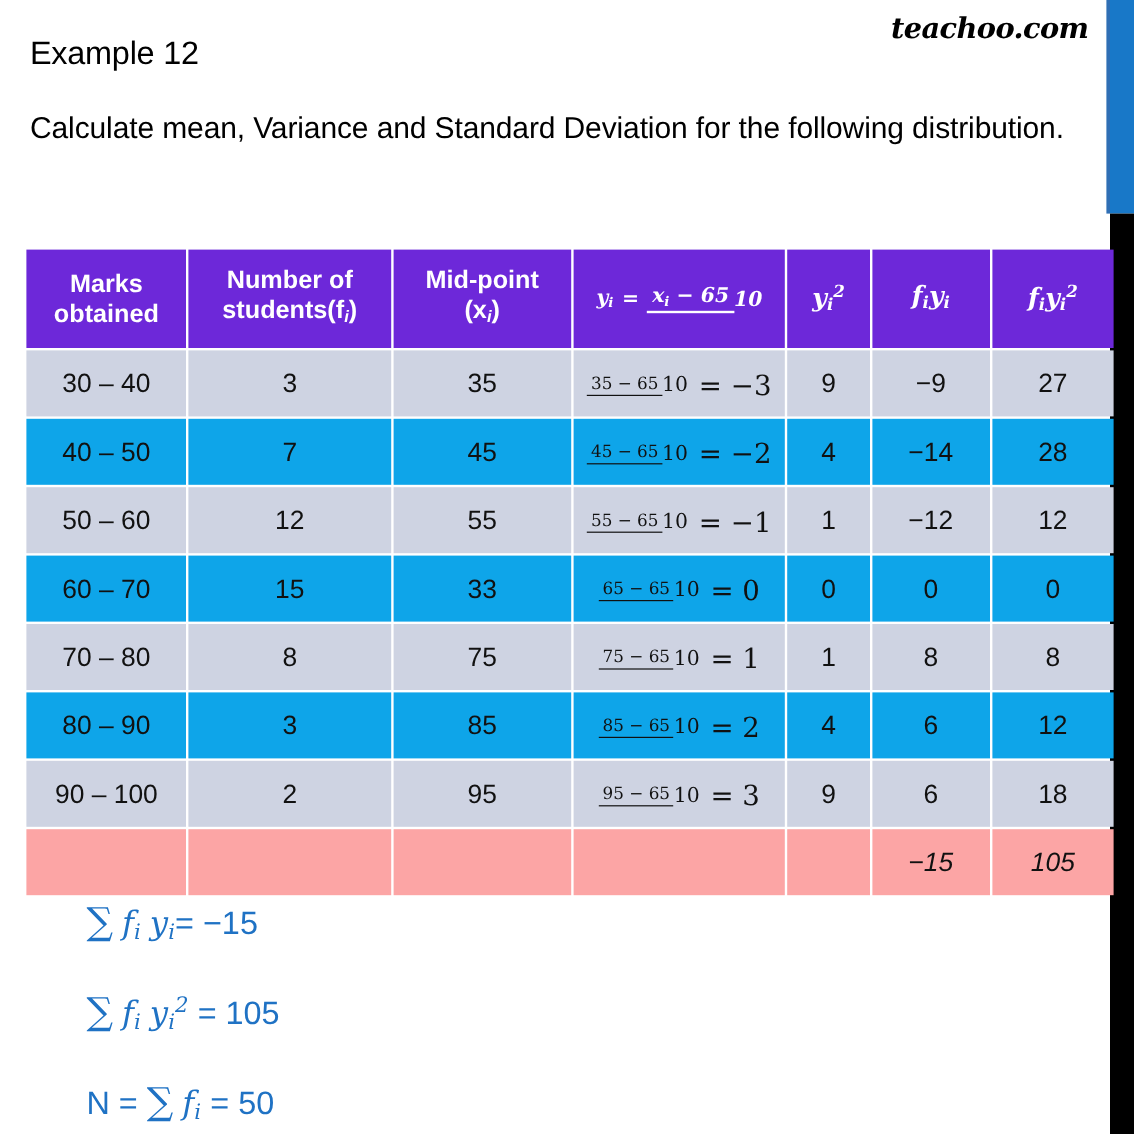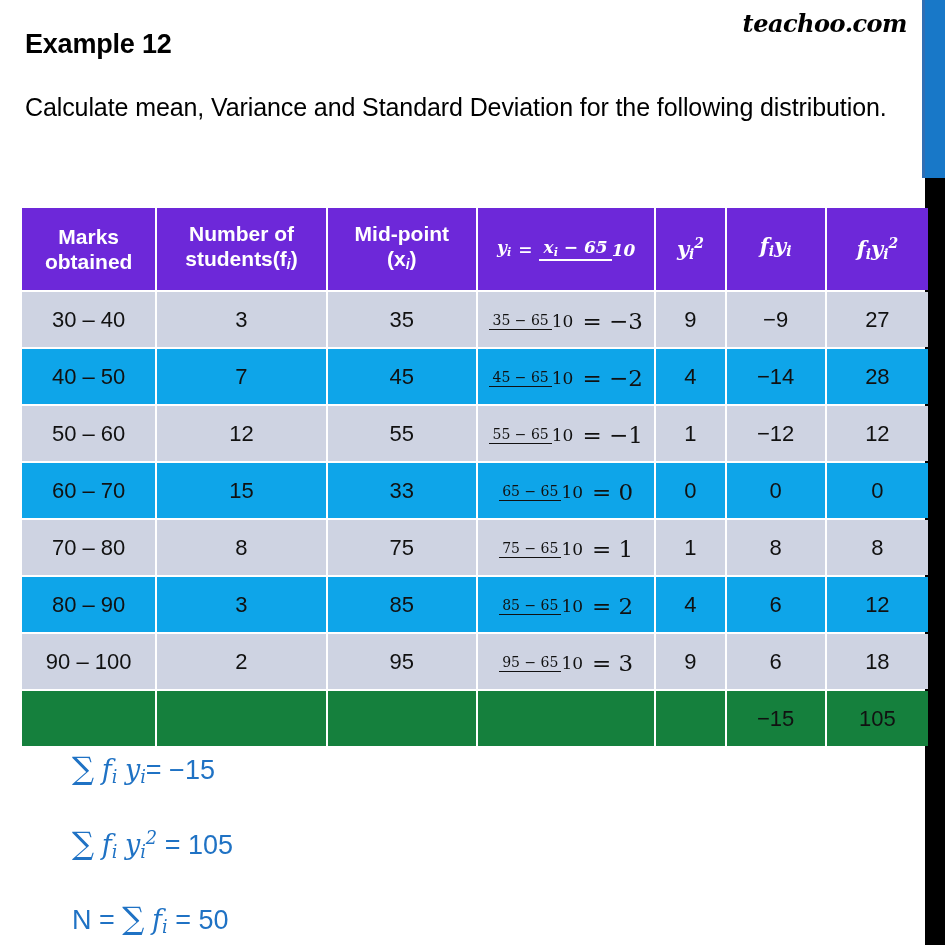--- a/index.html
+++ b/index.html
@@ -55,21 +55,21 @@
     color: #000000;
     white-space: nowrap;
   }
 
   
   #page-title {
     position: absolute;
     left: 25px;
     top: 29px;
     font-size: 27px;
-    font-weight: bold;
+    font-weight: normal;
     letter-spacing: -0.2px;
   }
   #prompt {
     position: absolute;
     left: 25px;
     top: 82px;
     width: 880px;
     font-size: 25px;
     line-height: 50px;
     letter-spacing: -0.1px;
@@ -99,21 +99,21 @@
     height: 82px;
     line-height: 25px;
   }
   #stats-table tbody td {
     height: 55px;
     font-size: 22px;
     color: #111111;
   }
   tr.row-dark td { background: #ced3e2; }
   tr.row-light td { background: #0ea5e9; }
-  tr.row-total td { background: #15803d; height: 48px; }
+  tr.row-total td { background: #fca5a5; height: 48px; font-style: italic; }
 
   
   .col-marks    { width: 133px; }
   .col-students { width: 168px; }
   .col-mid      { width: 148px; }
   .col-formula  { width: 176px; }
   .col-ysq      { width: 68px; }
   .col-fy       { width: 98px; }
   .col-fysq     { width: 101px; }
 

